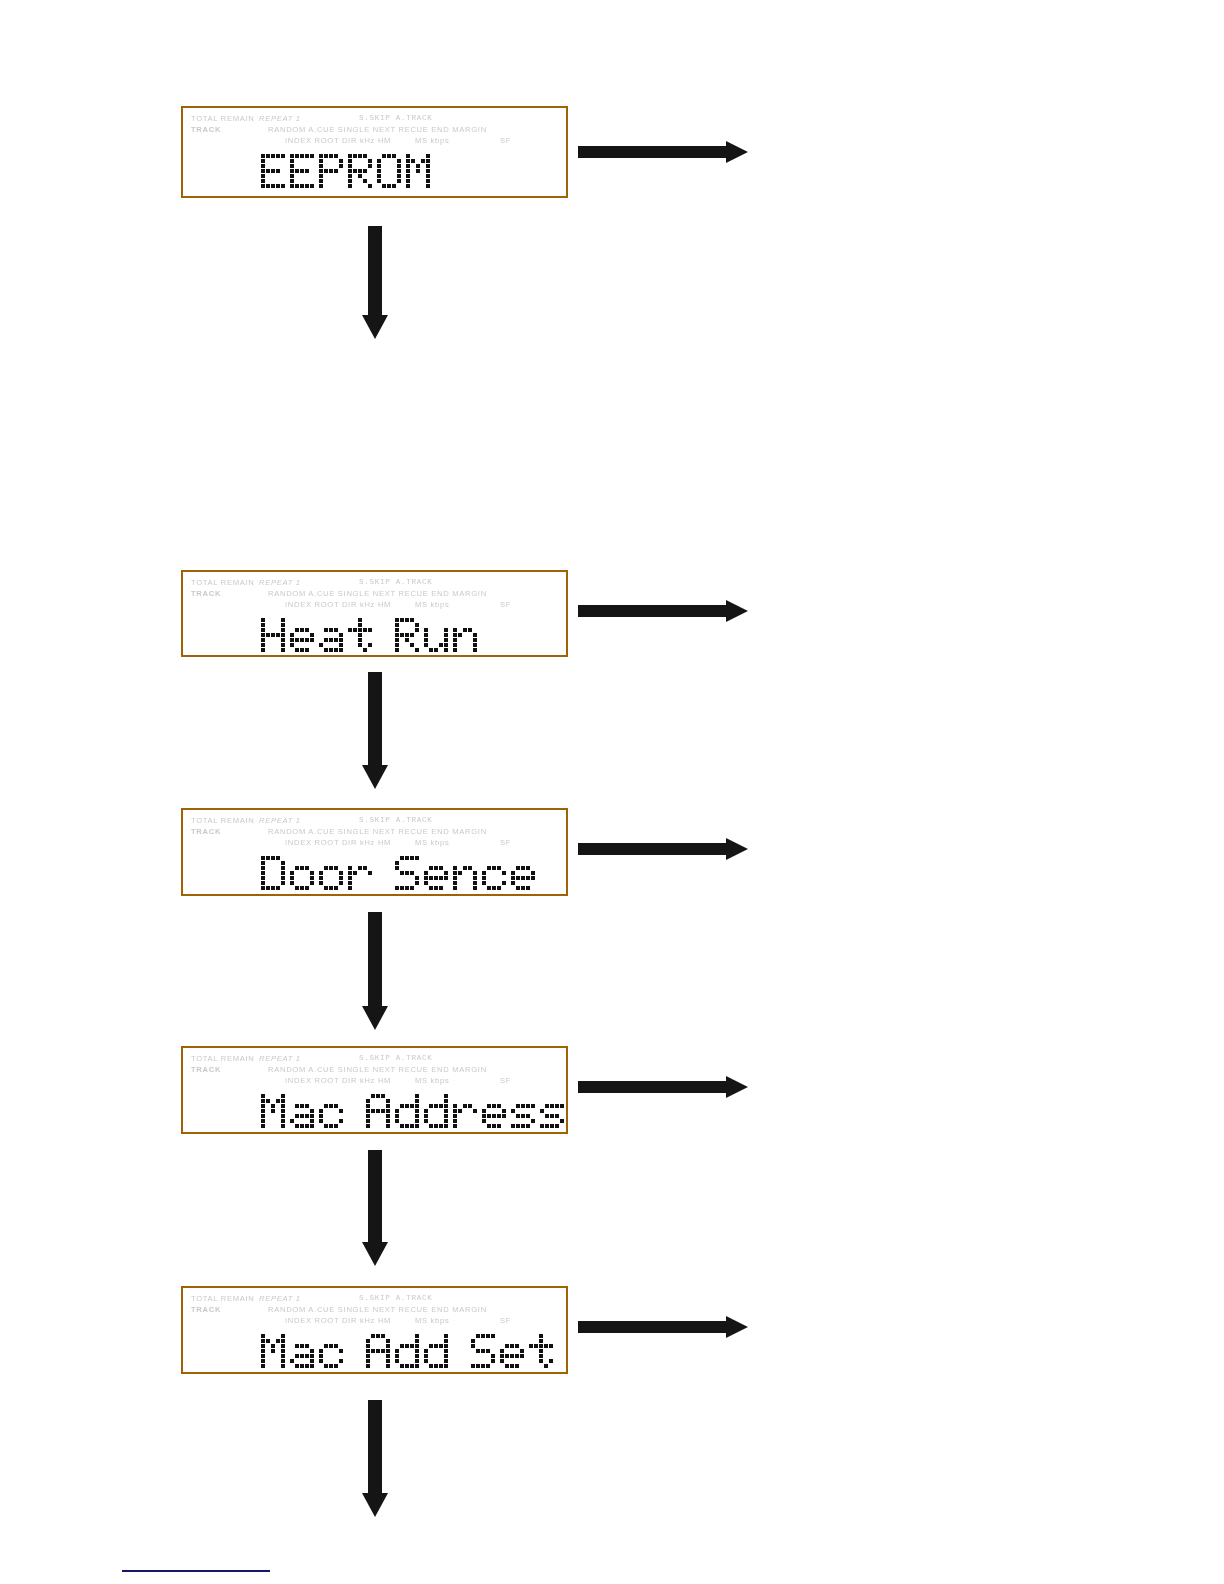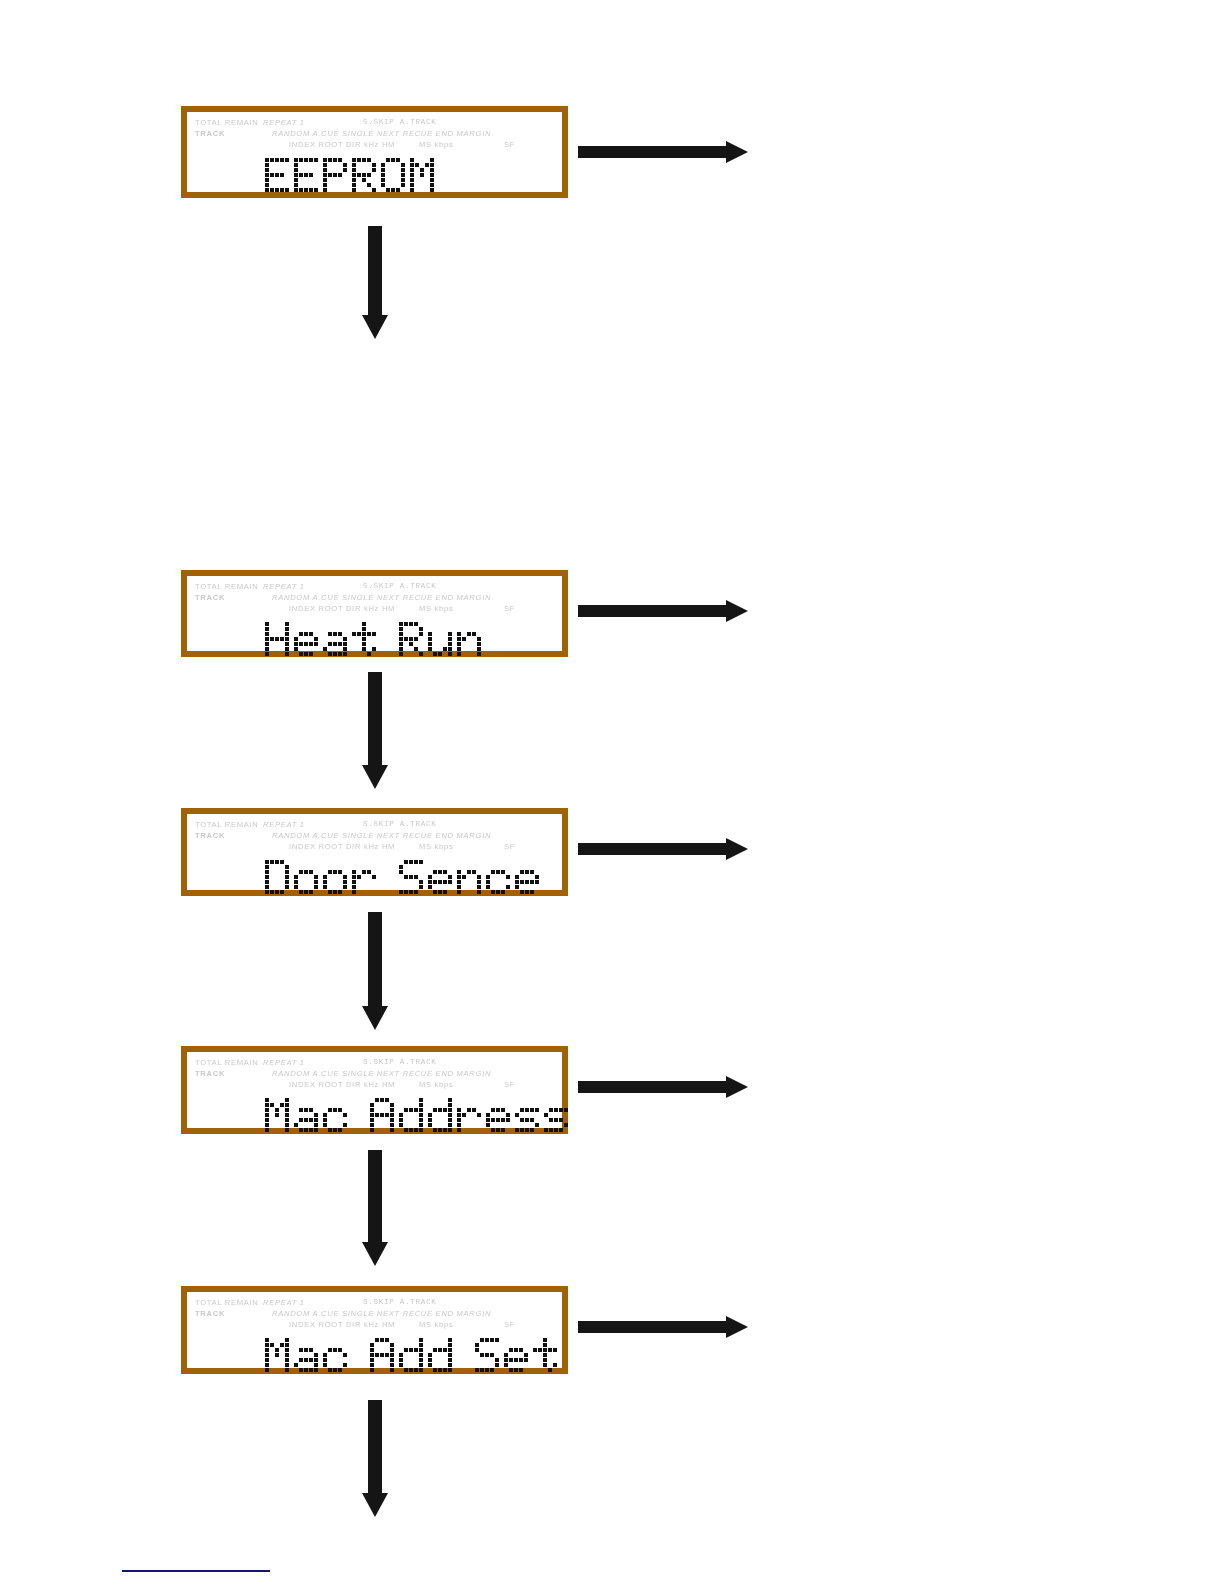--- a/index.html
+++ b/index.html
@@ -20,21 +20,21 @@
     inset: 0;
   }
 
   
   .display-panel {
     position: absolute;
     left: 181px;
     width: 387px;
     box-sizing: border-box;
     background: #ffffff;
-    border: 6px solid #a16207;
+    border: 2px solid #a16207;
   }
 
   .indicator-rows {
     position: relative;
     padding: 6px 0 0 0;
     height: 40px;
   }
 
   .ind-row {
     position: relative;
@@ -52,21 +52,21 @@
     white-space: nowrap;
   }
 
   
   .c-total   { left: 8px;   }
   .c-repeat  { left: 76px; font-style: italic;  }
   .c-sskip   { left: 176px; font-family: Liberation Mono, monospace; }
 
   
   .c-track   { left: 8px; font-weight: bold;   }
-  .c-random  { left: 85px; font-style: italic;  }
+  .c-random  { left: 85px;  }
 
   
   .c-index   { left: 102px;  }
   .c-ms      { left: 232px; }
   .c-sf      { left: 317px; }
 
   
   .dot-message {
     position: relative;
     height: 44px;

